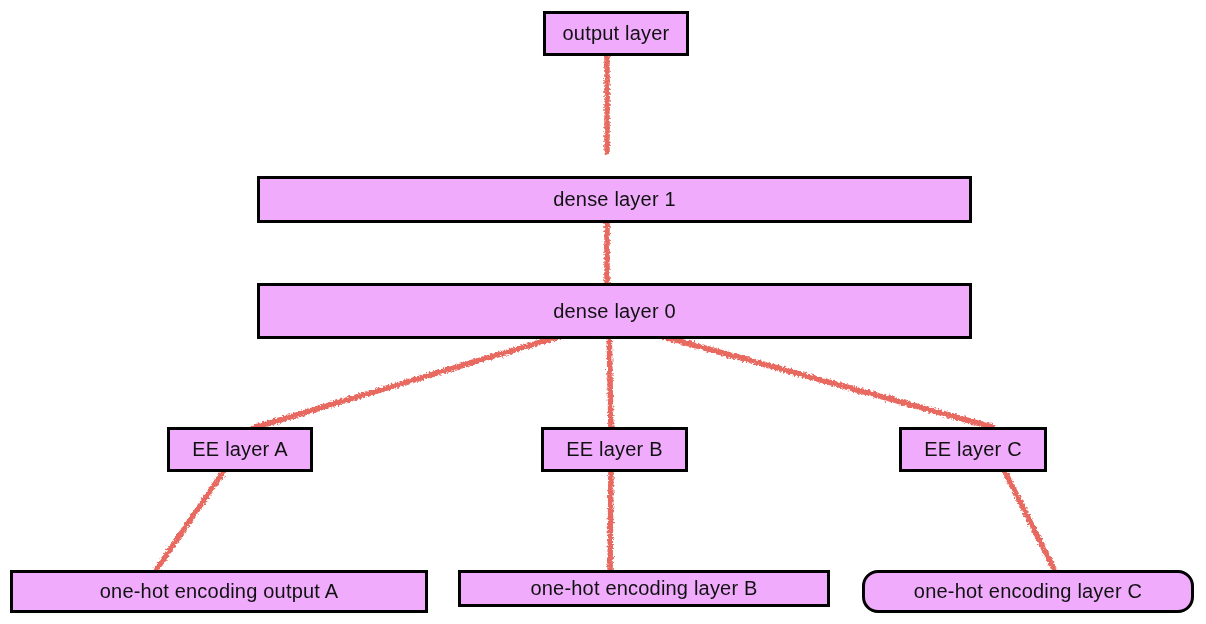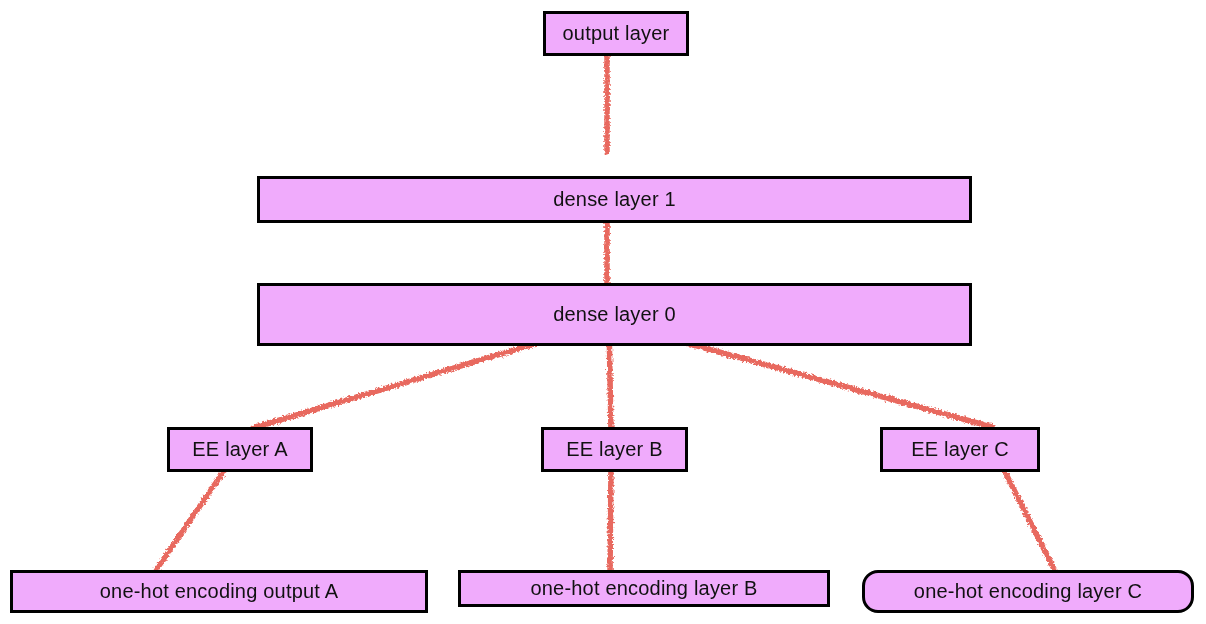--- a/index.html
+++ b/index.html
@@ -31,24 +31,24 @@
     align-items: center;
     justify-content: center;
     font-size: 20px;
     letter-spacing: 0.2px;
     color: #111111;
     white-space: nowrap;
   }
   
   #node-output { left: 543px; top: 11px;  width: 146px; height: 45px; }
   #node-dense1 { left: 257px; top: 147px; width: 715px; height: 47px; margin-top: 29px; }
-  #node-dense0 { left: 257px; top: 283px; width: 715px; height: 63px; }
+  #node-dense0 { left: 257px; top: 283px; width: 715px; height: 56px; }
   #node-eeA    { left: 167px; top: 427px; width: 146px; height: 45px; align-items: center; }
   #node-eeB    { left: 541px; top: 427px; width: 147px; height: 45px; }
-  #node-eeC    { left: 880px; top: 427px; width: 160px; height: 45px; }
+  #node-eeC    { left: 899px; top: 427px; width: 148px; height: 45px; }
   #node-ohA    { left: 10px;  top: 570px; width: 418px; height: 43px; }
   #node-ohB    { left: 458px; top: 570px; width: 372px; height: 37px; }
   #node-ohC    { left: 862px; top: 570px; width: 332px; height: 43px; border-radius: 16px; }
 </style>
 </head>
 <body>
 
 <div class="canvas">
 
   <svg class="edges-layer" width="1206" height="624" viewBox="0 0 1206 624" xmlns="http://www.w3.org/2000/svg">

